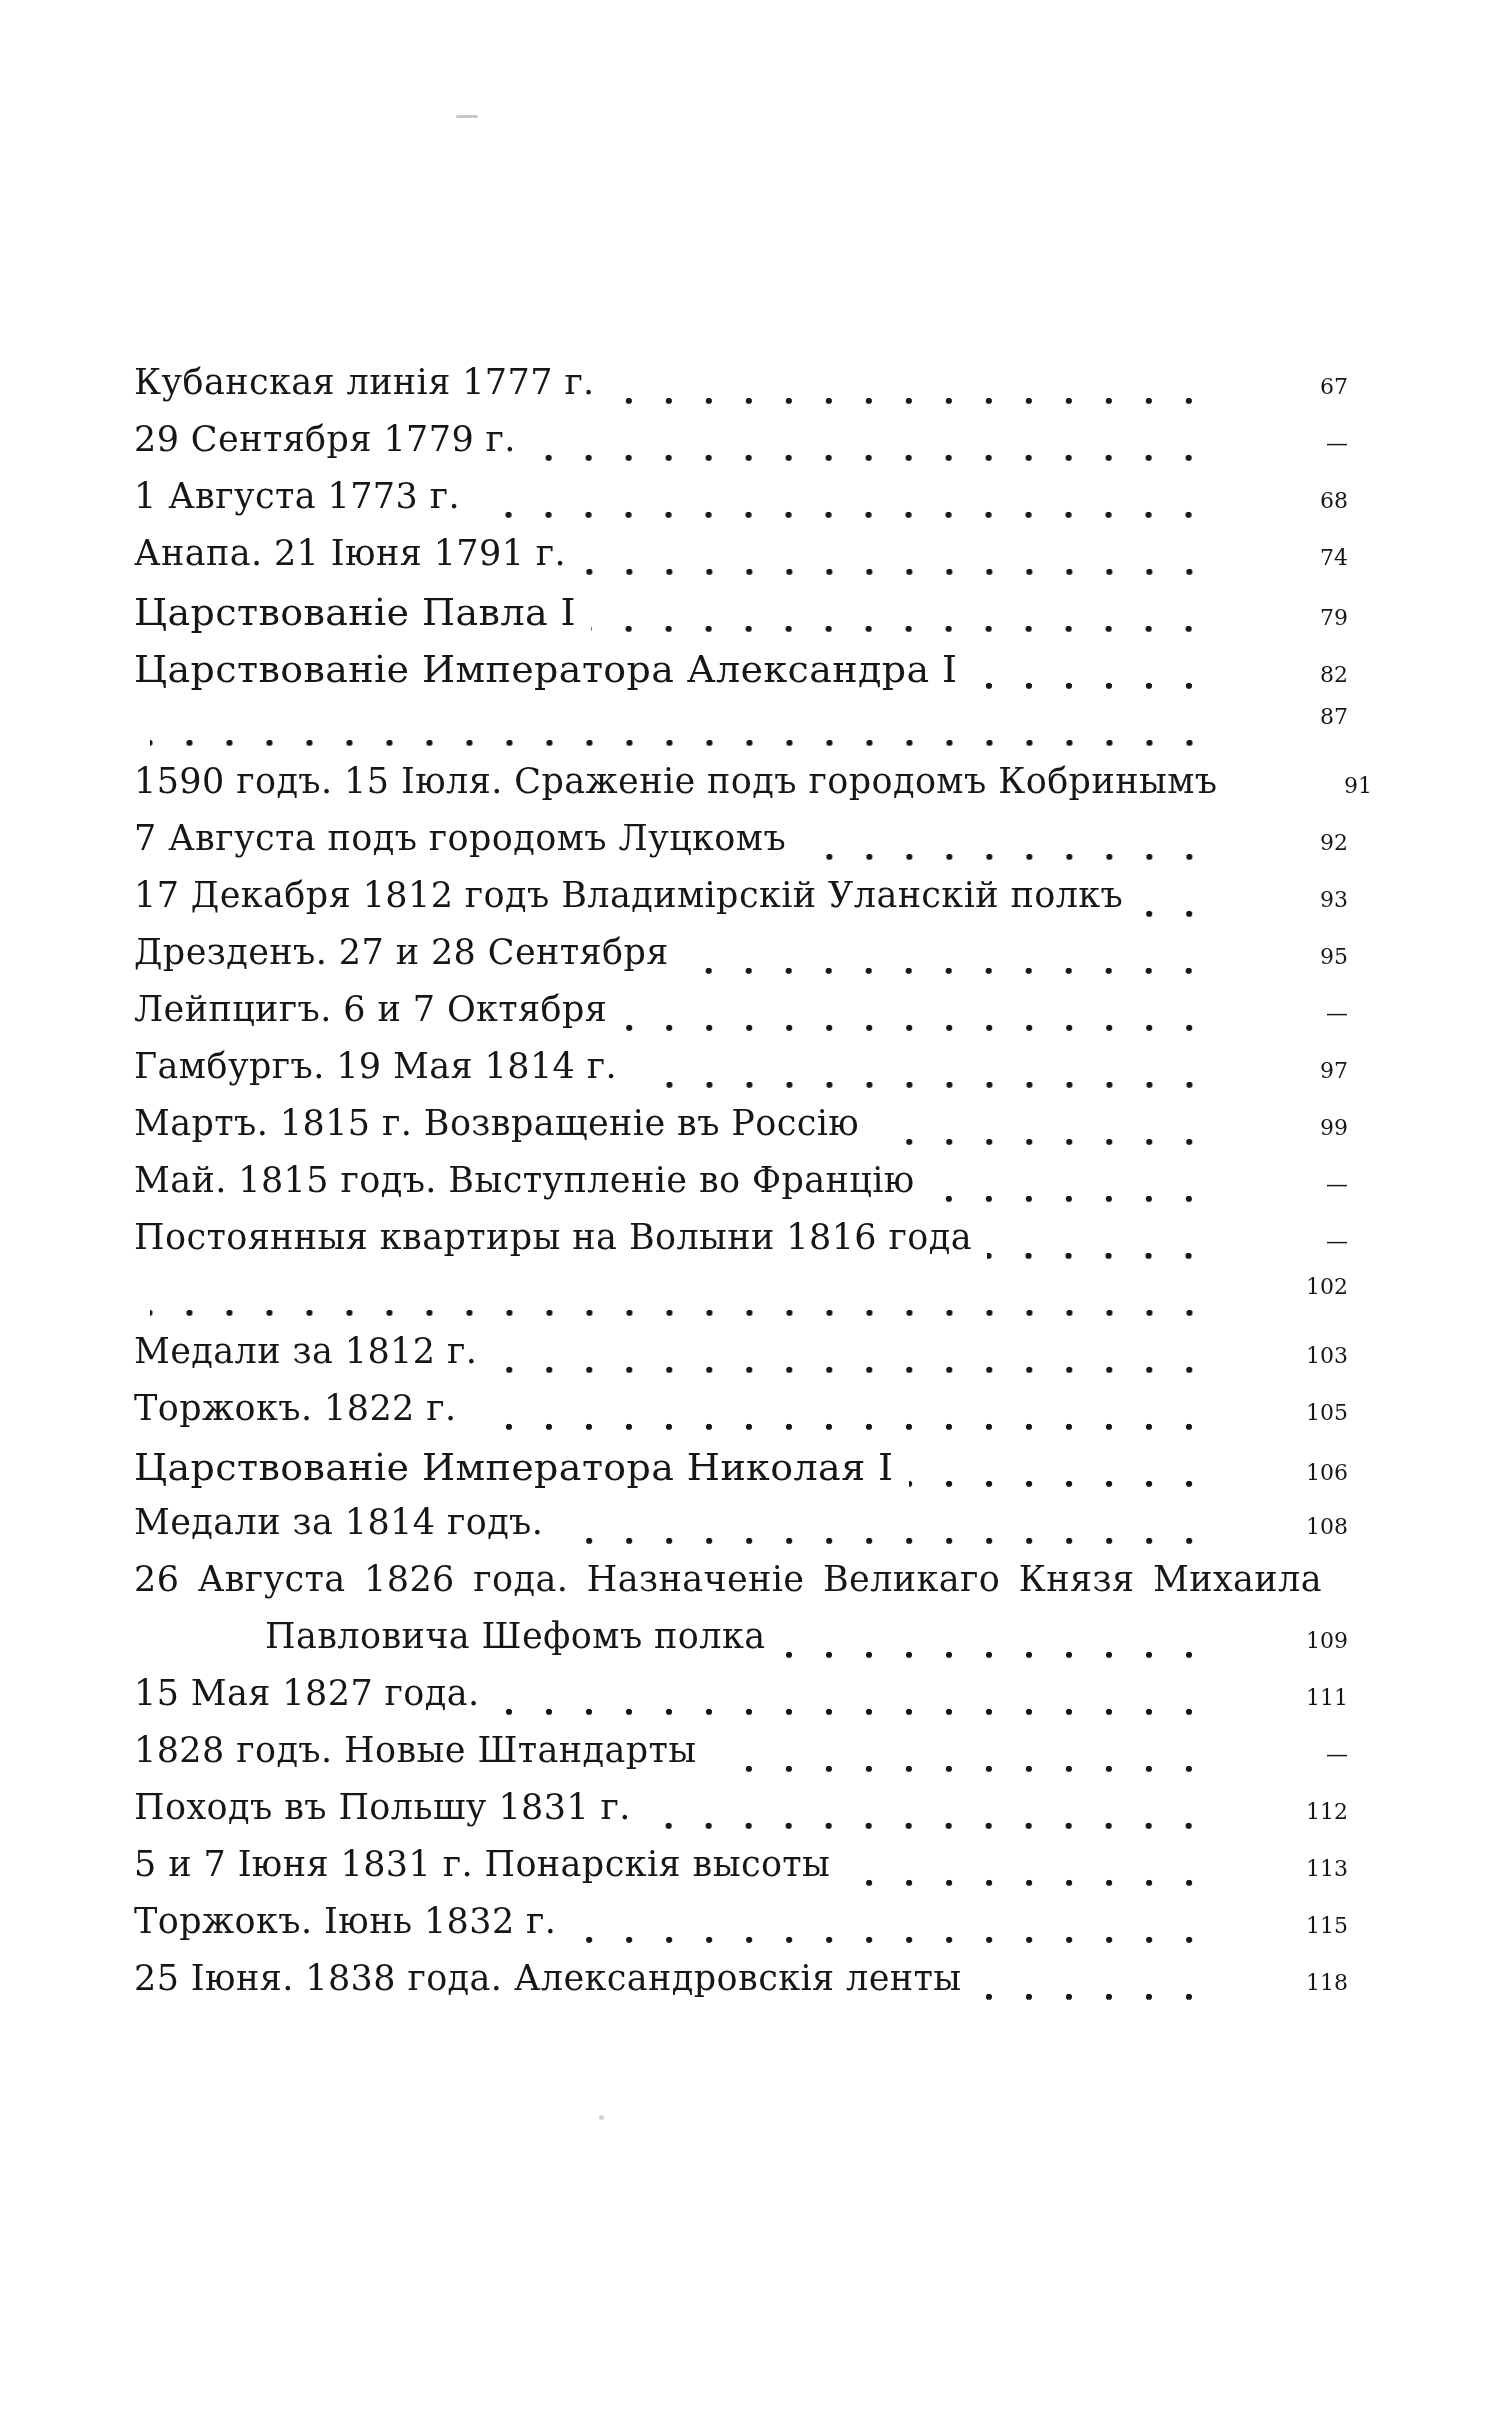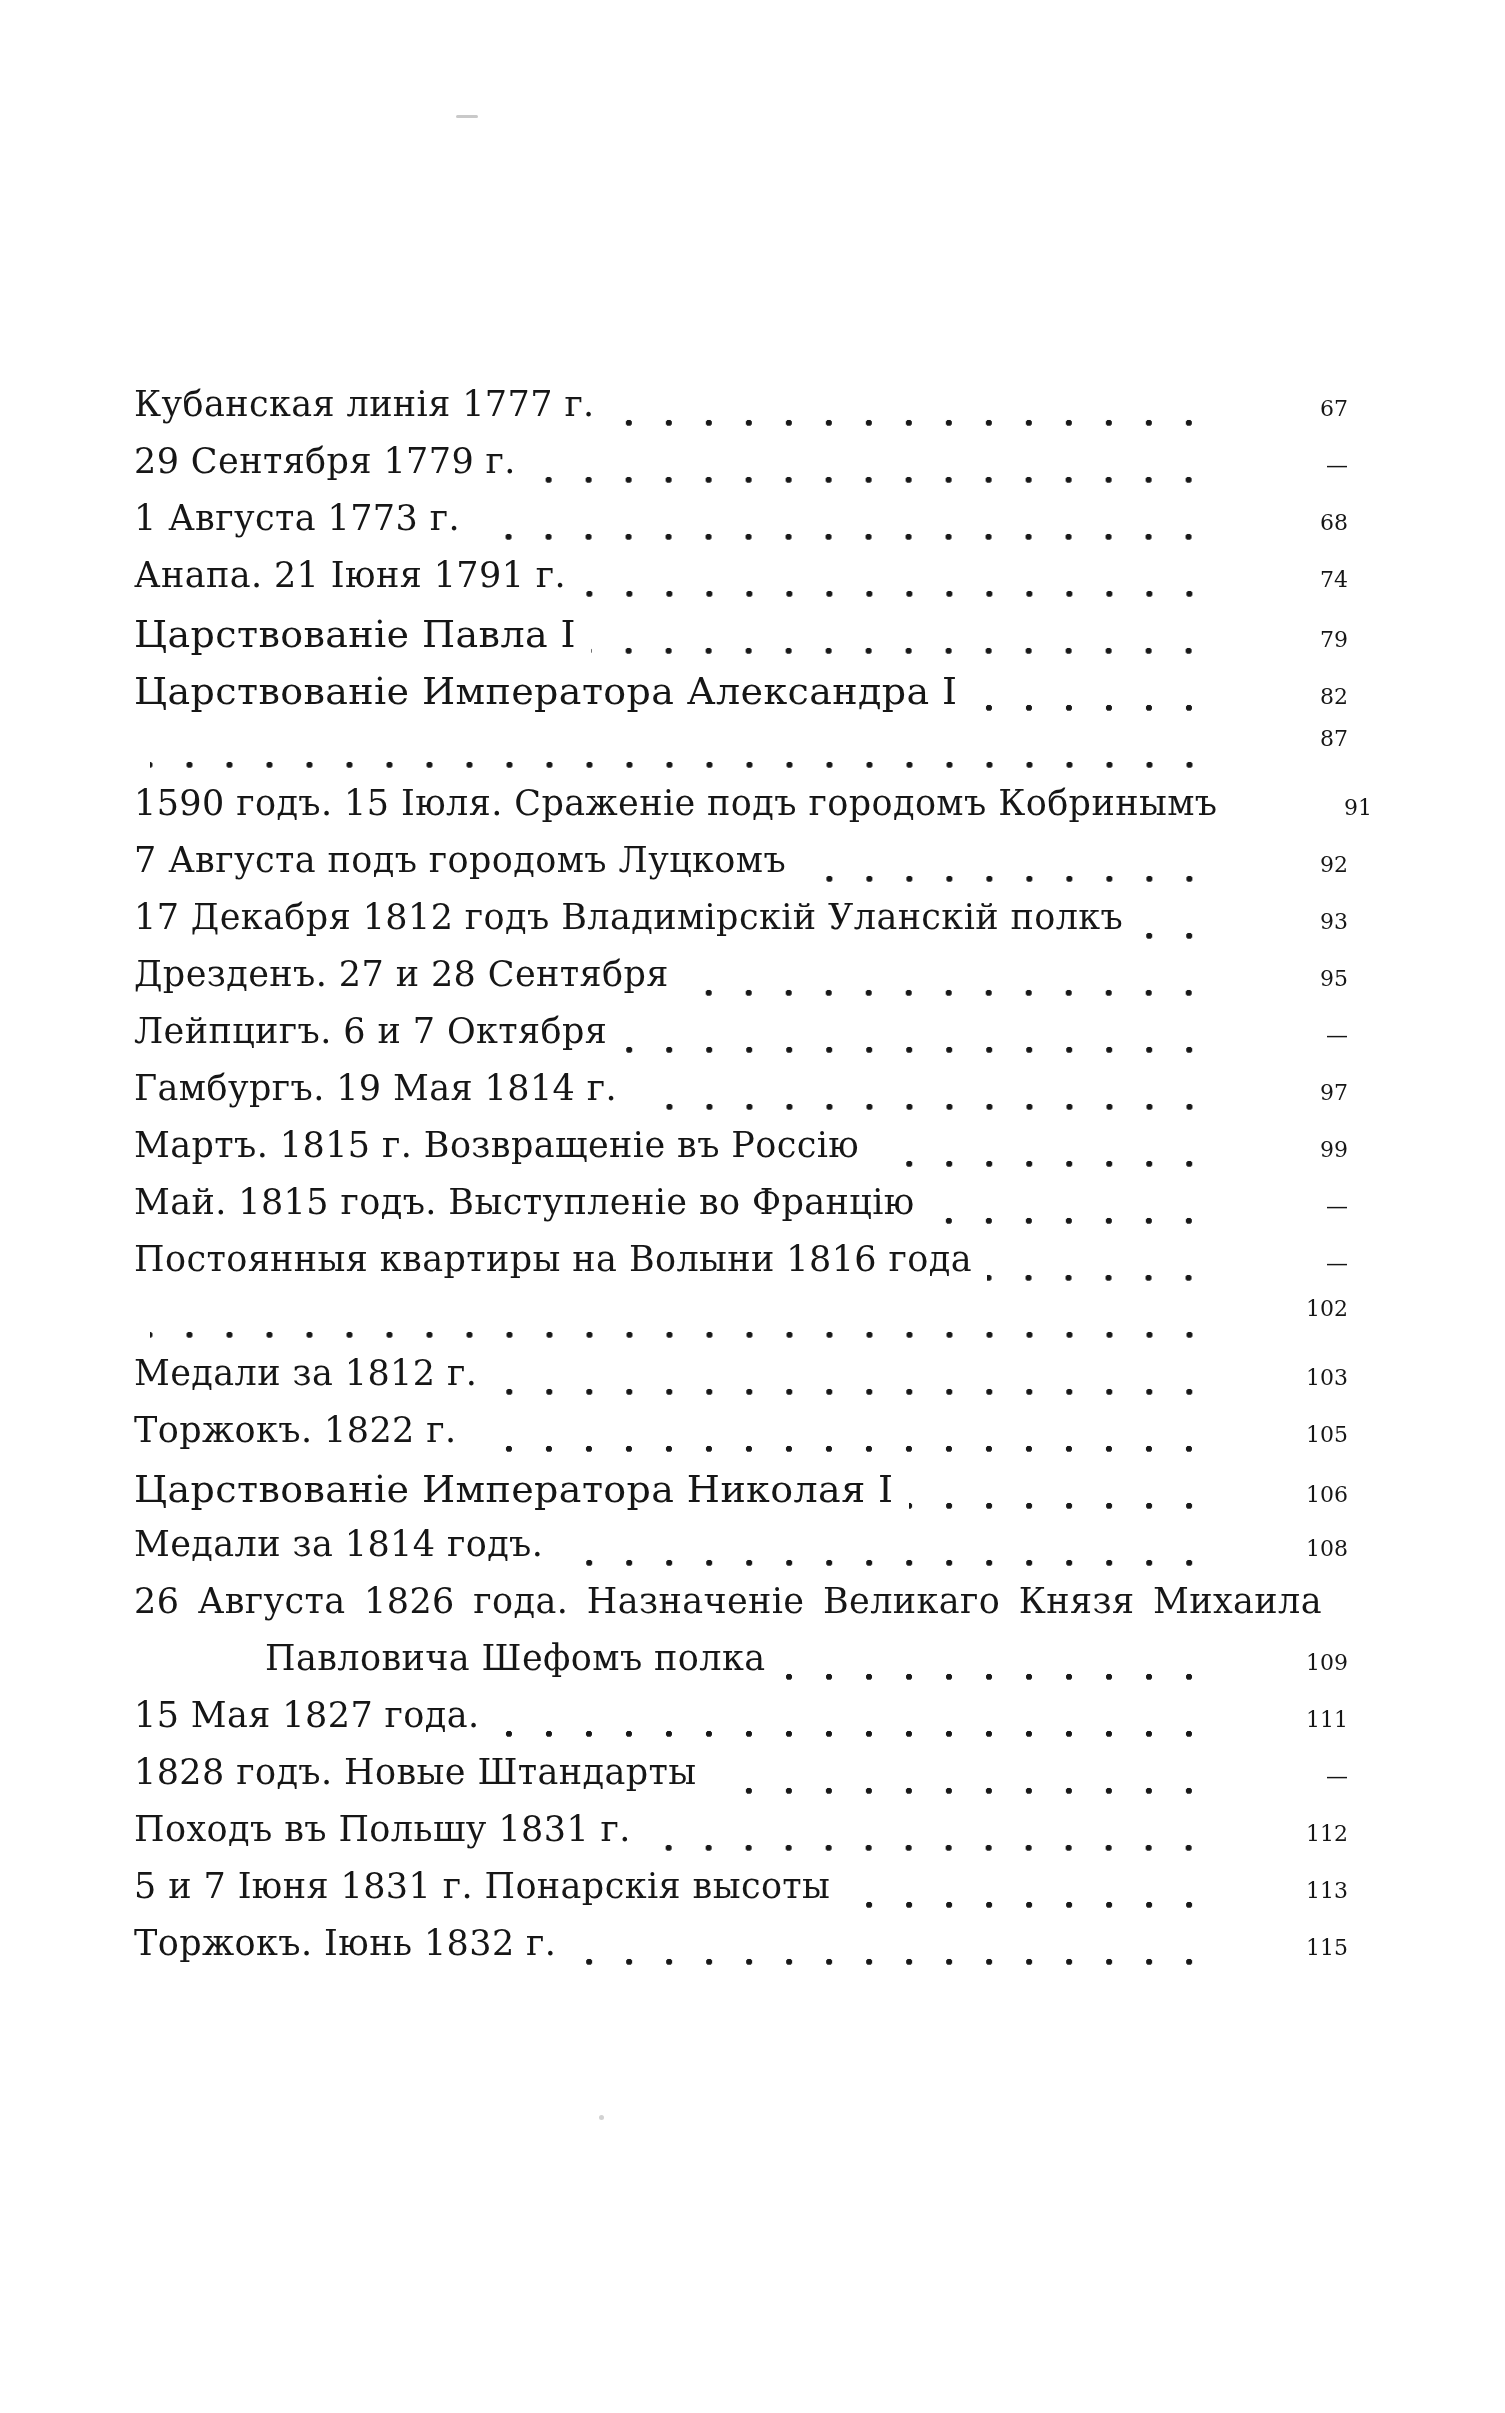--- a/index.html
+++ b/index.html
@@ -13,21 +13,20 @@
     position: relative;
     overflow: hidden;
     font-family: "DejaVu Serif", "Liberation Serif", serif;
     color: #161616;
   }
   .toc {
     position: absolute;
     left: 134px;
     top: 362px;
     width: 1214px;
-    margin-top: 22px;
   }
   .row {
     display: flex;
     align-items: baseline;
     height: 57px;
     font-size: 35px;
     white-space: nowrap;
   }
   .title {
     flex: 0 0 auto;
@@ -222,17 +221,22 @@
       <div class="row">
     <span class="title">5 и 7 Іюня 1831 г. Понарскія высоты</span>
     <span class="leader"></span>
     <span class="pagenum">113</span>
   </div>
       <div class="row">
     <span class="title">Торжокъ. Іюнь 1832 г.</span>
     <span class="leader"></span>
     <span class="pagenum">115</span>
   </div>
+      <div class="row">
+    <span class="title">25 Іюня. 1838 года. Александровскія ленты</span>
+    <span class="leader"></span>
+    <span class="pagenum">118</span>
+  </div>
     </div>
 
   <div class="speck-bottom"></div>
 </div>
 
 
 </body></html>

